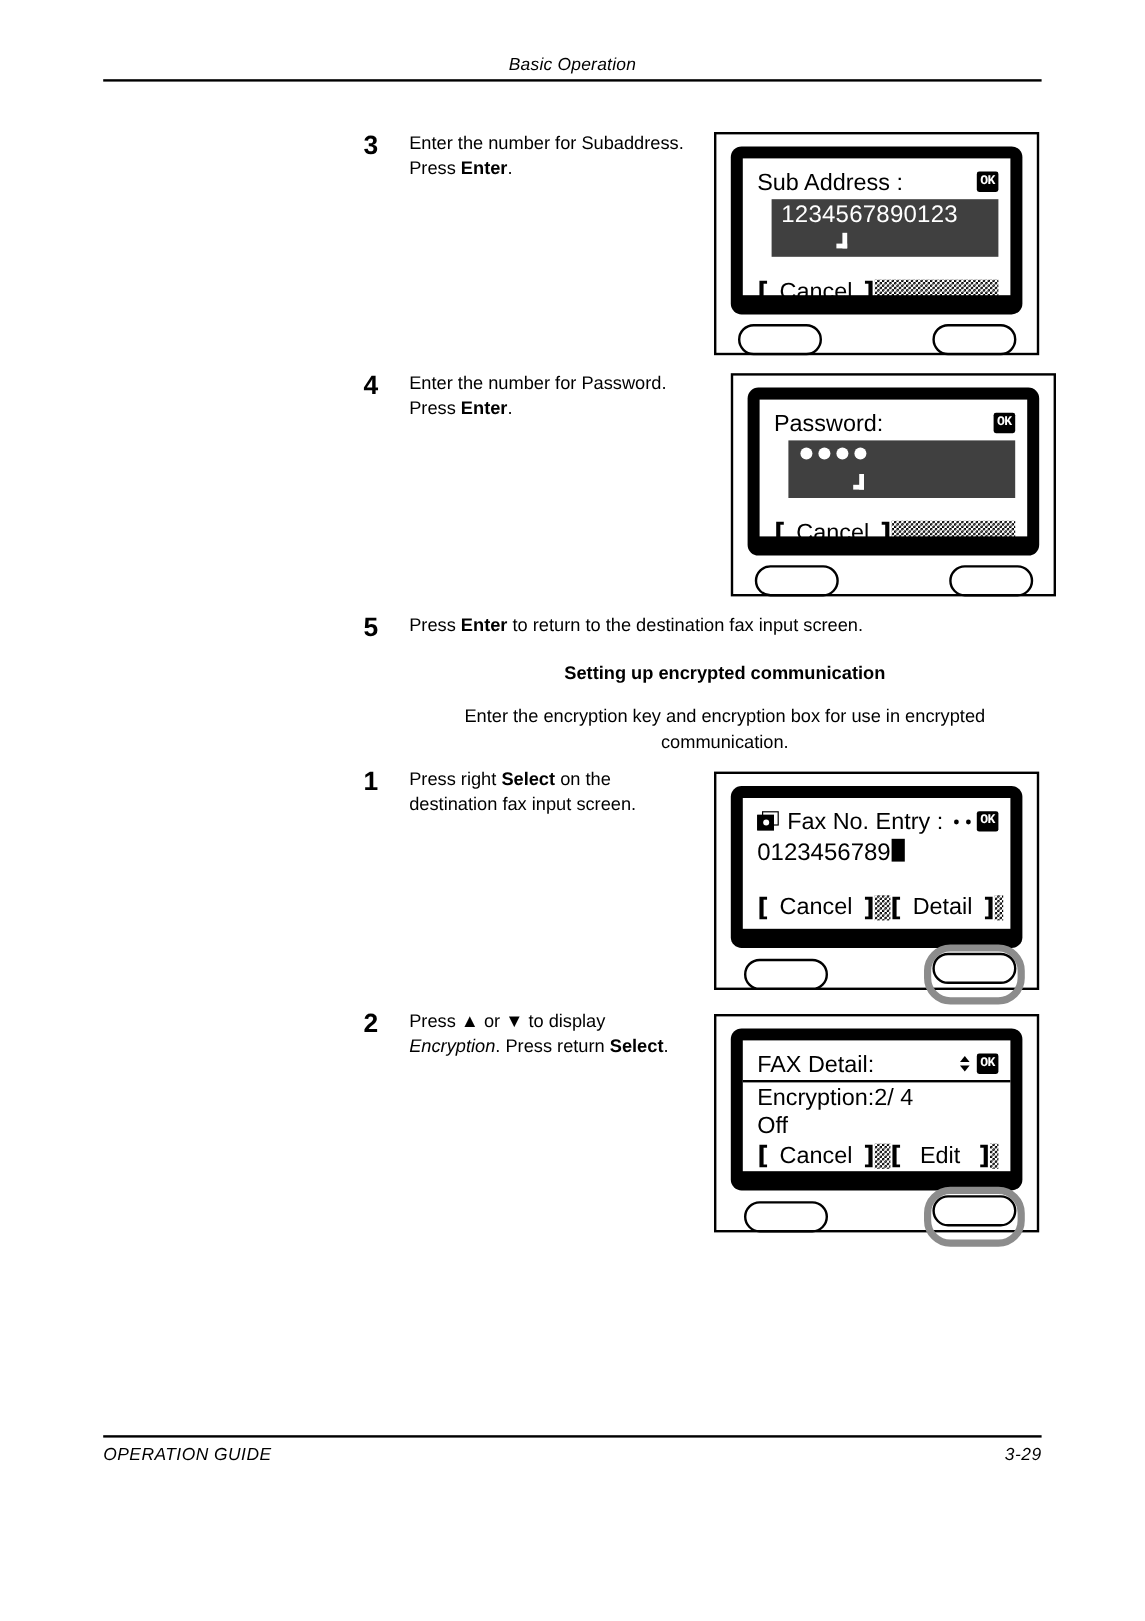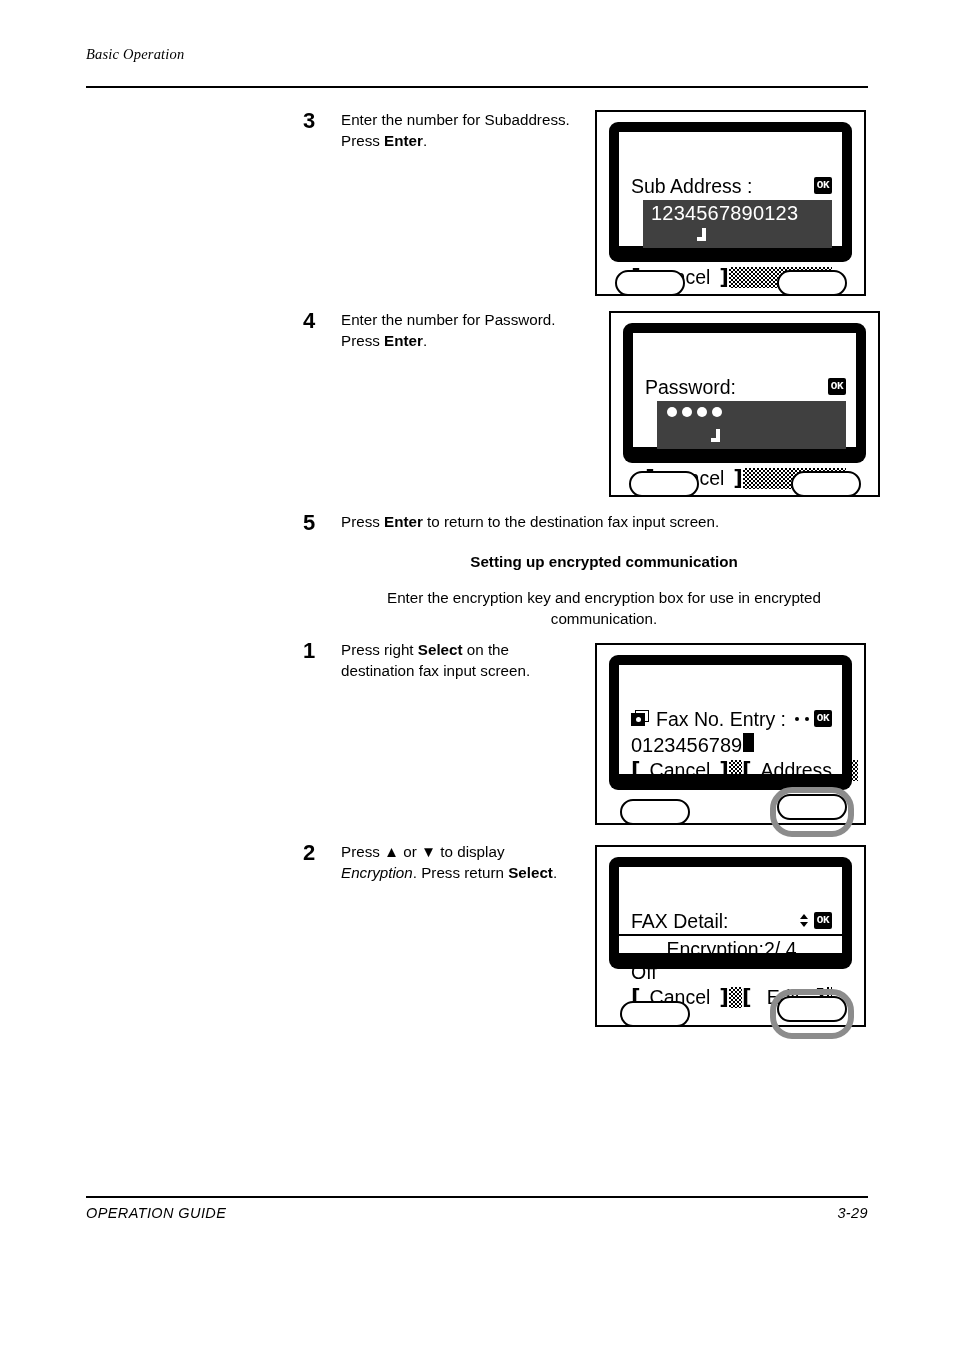--- a/index.html
+++ b/index.html
@@ -17,26 +17,25 @@
   }
 
   
   .page-header {
     position: absolute;
     left: 86px;
     top: 46px;
     width: 782px;
   }
   .page-header .hdr-text {
-    text-align: left;
+    text-align: center;
     font-style: italic;
     font-size: 14.5px;
     letter-spacing: 0.2px;
-    padding-bottom: 23px;
-    font-family: Liberation Serif, serif;
+    padding-bottom: 4px;
   }
   .page-header .hdr-rule {
     border-bottom: 2px solid #000;
   }
 
   
   .page-footer {
     position: absolute;
     left: 86px;
     top: 1196px;
@@ -108,21 +107,20 @@
     flex-direction: column;
     position: relative;
   }
 
   
   .lcd-title-row {
     display: flex;
     align-items: center;
     height: 27px;
     flex: 0 0 auto;
-    margin-top: 34px;
   }
   .lcd-title {
     font-size: 19.5px;
     line-height: 22px;
     white-space: nowrap;
   }
   .lcd-title-spacer { flex: 1 1 auto; }
 
   .ok-badge {
     display: inline-block;
@@ -262,21 +260,21 @@
 
   
   .lcd-rule {
     border-bottom: 2px solid #000;
     margin: 0 -10px 0 -12px;
     flex: 0 0 auto;
   }
 
   .detail-row {
     display: flex;
-    justify-content: center;
+    justify-content: flex-start;
     align-items: baseline;
     font-size: 19.5px;
     line-height: 23px;
     padding-top: 2px;
   }
   .detail-sub {
     font-size: 19.5px;
     line-height: 23px;
   }
 
@@ -486,21 +484,21 @@
       <div class="lcd-spacer"></div>
       <div class="softkeys">
         <div class="skey">
           <span class="brk">[</span>
           <span class="skey-label">Cancel</span>
           <span class="brk">]</span>
         </div>
         <div class="dither narrow"></div>
         <div class="skey">
           <span class="brk">[</span>
-          <span class="skey-label">Address</span>
+          <span class="skey-label">Detail</span>
           <span class="brk">]</span>
         </div>
         <div class="dither" style="width:7px;flex:0 0 7px;"></div>
       </div>
     </div>
   </div>
   <div class="devkeys" style="top:142px;">
     <div class="devkey-wrap">
       <div class="devkey"></div>
     </div>
@@ -512,21 +510,21 @@
 
 <div class="step" style="left:303px; top:842px; width:275px;">
   <div class="step-num">2</div>
   <div class="step-body">
     <span>Press </span><span>▲</span><span> or </span><span>▼</span><span> to display</span><br>
     <i>Encryption</i><span>. Press return </span><b>Select</b><span>.</span>
   </div>
 </div>
 
 <div class="device" style="left:595px; top:845px; width:271px; height:182px;">
-  <div class="device-screen" style="height:112px;">
+  <div class="device-screen" style="height:135px;">
     <div class="lcd">
       <div class="lcd-title-row">
         <div class="lcd-title">FAX Detail:</div>
         <div class="lcd-title-spacer"></div>
         <div class="scroll-ind">
           <span class="up"></span>
           <span class="dn"></span>
         </div>
         <div class="ok-badge" style="margin-left:0;">OK</div>
       </div>

